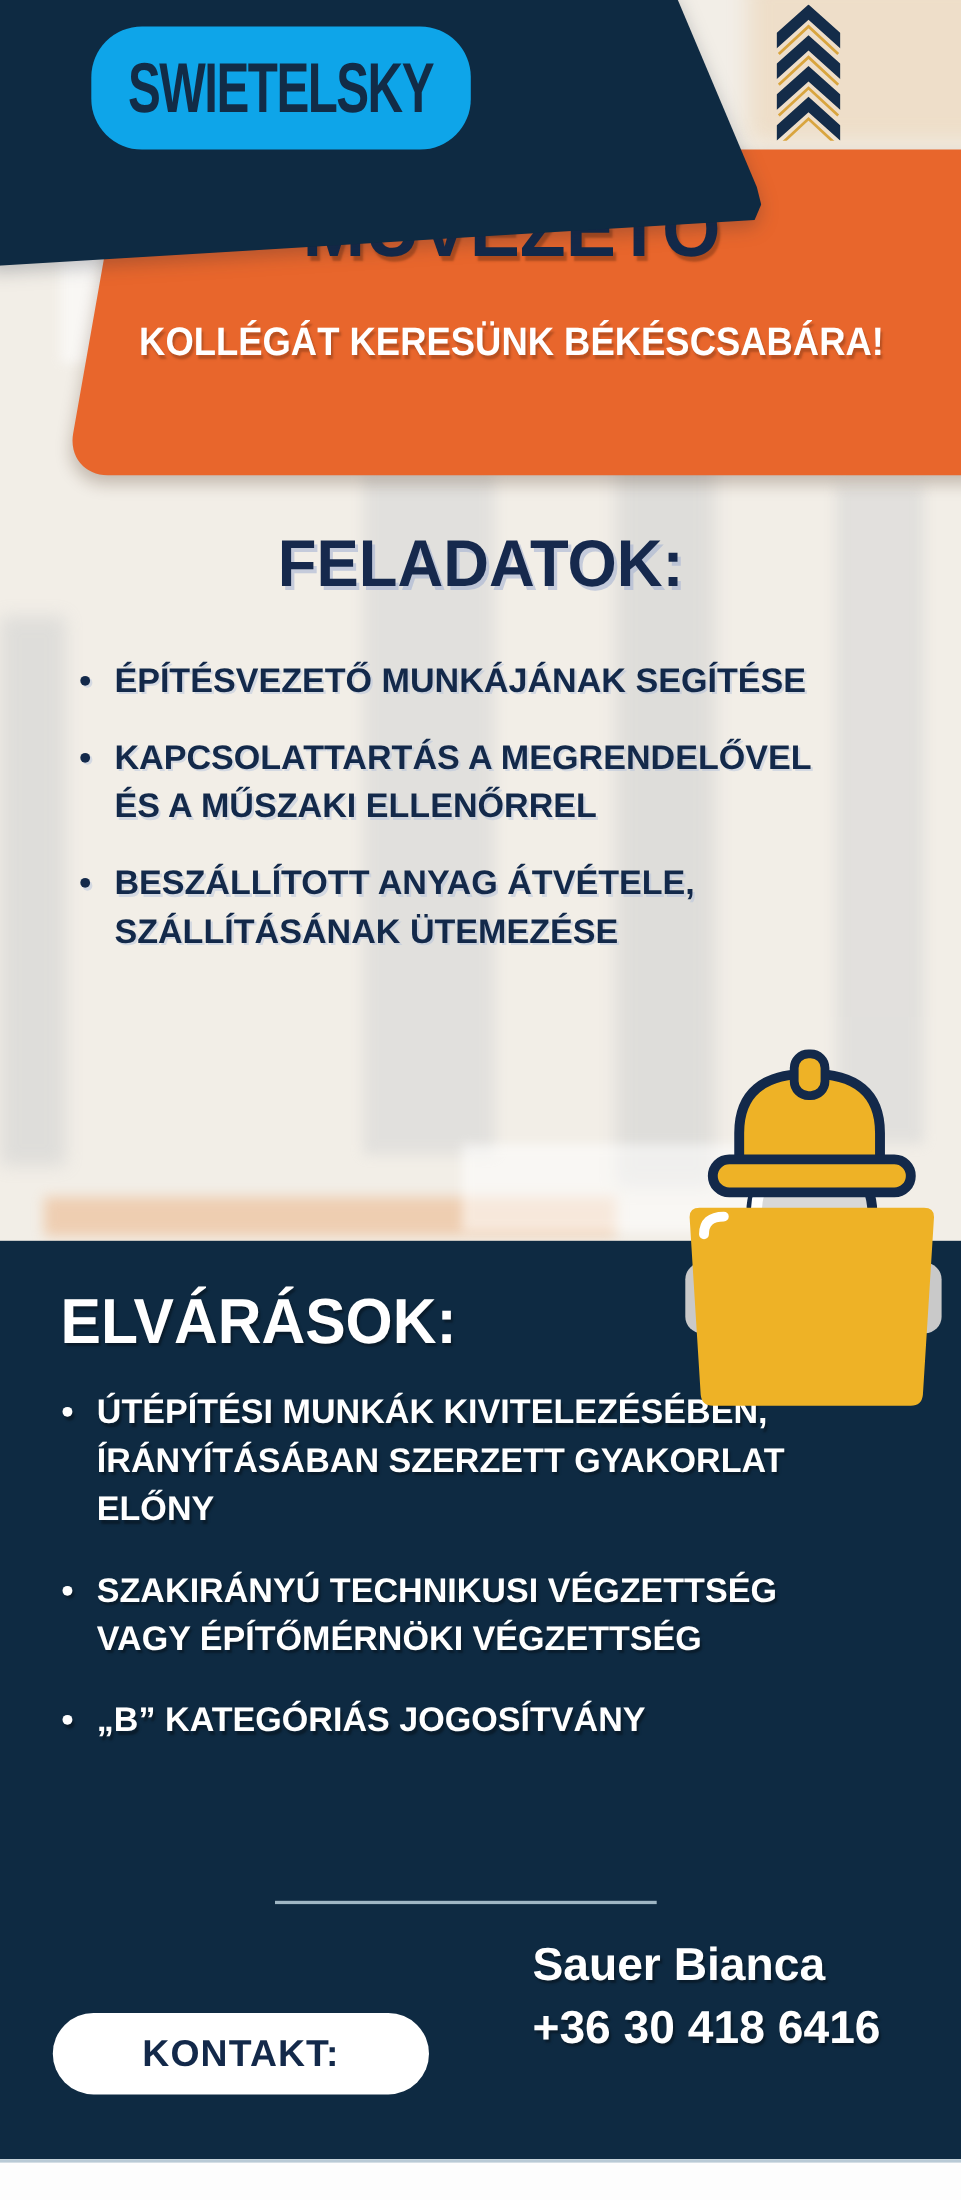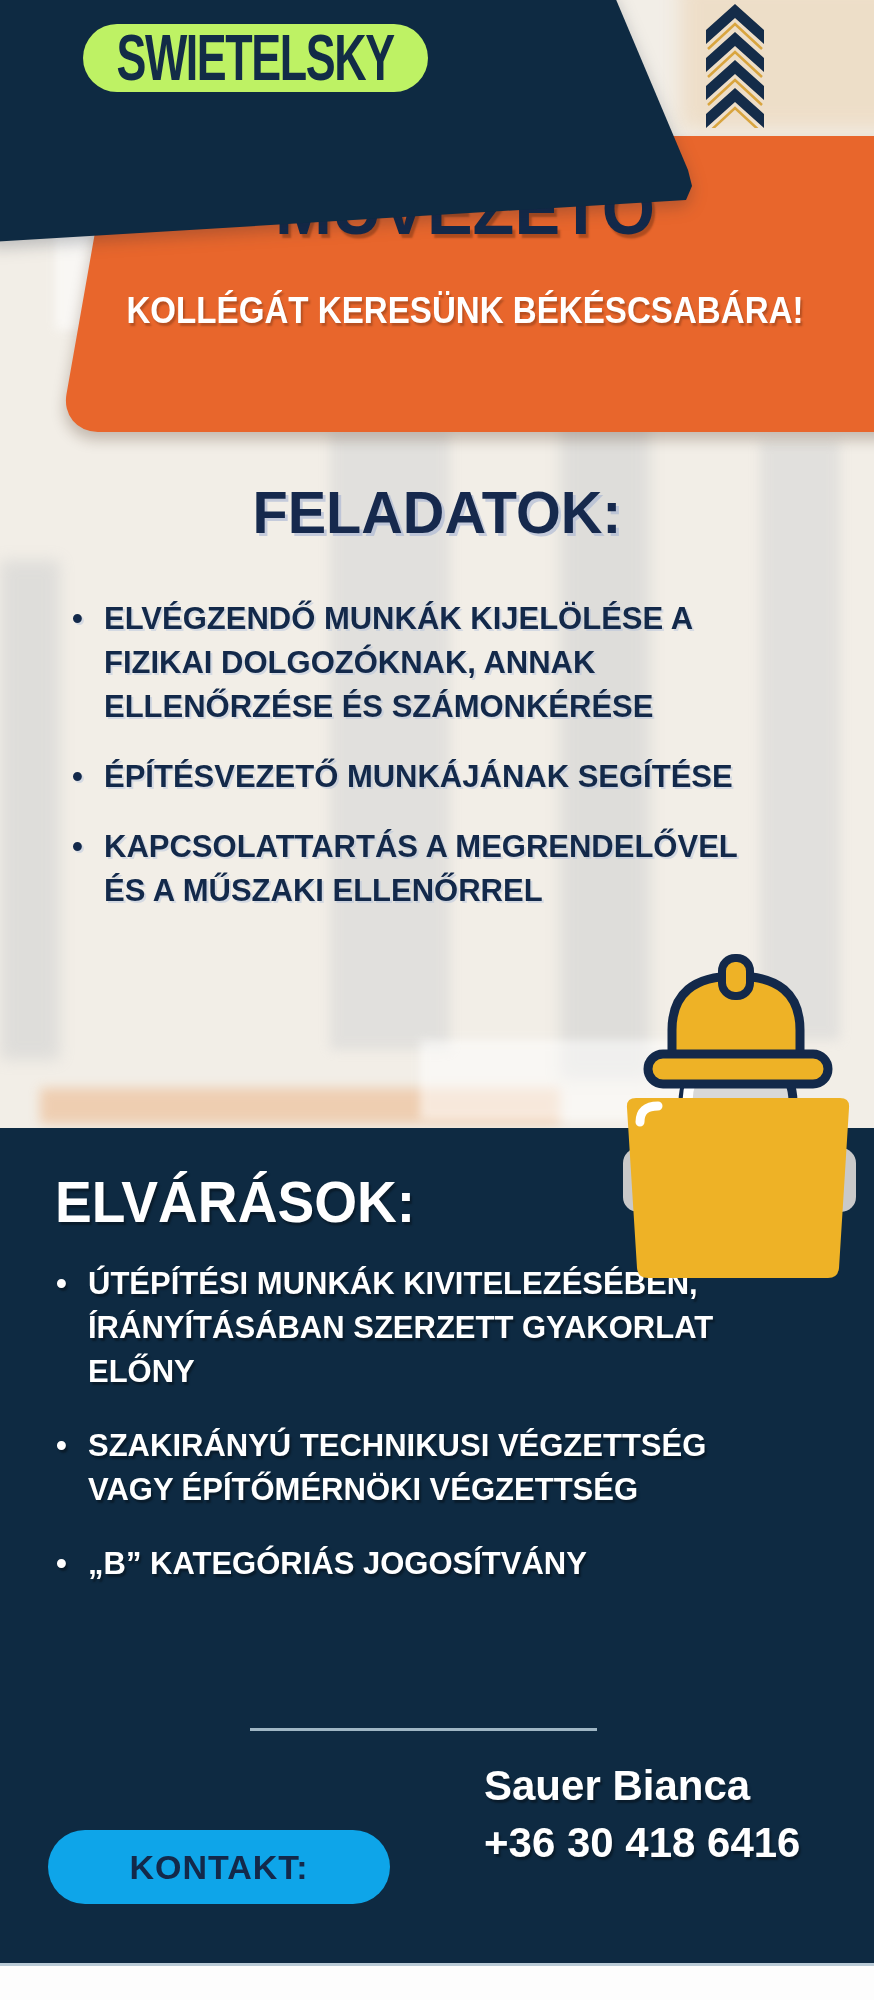--- a/index.html
+++ b/index.html
@@ -17,22 +17,22 @@
   .bg-light{background:#ffffff;opacity:.55;filter:blur(5px);}
 
   
   .header-shadow{position:absolute;left:0;top:0;filter:drop-shadow(0 6px 8px rgba(20,30,50,.25));z-index:30;}
   .header-block{
     position:absolute;left:-10px;top:-10px;width:720px;height:260px;
     background:#0e2a42;
     clip-path:polygon(0 0,622px 0,698px 180px,702px 196px,696px 210px,0 252px);
   }
   .logo-pill{
-    position:absolute;left:83px;top:24px;width:345px;height:68px;
-    background:#bef264;border-radius:46px;z-index:32;
+    position:absolute;left:83px;top:24px;width:345px;height:112px;
+    background:#0ea5e9;border-radius:46px;z-index:32;
     display:flex;align-items:center;justify-content:center;
   }
   .logo-text{
     color:#122c47;font-weight:900;font-size:64px;letter-spacing:-2px;
     transform:scaleX(.70);white-space:nowrap;
   }
   .chevrons{position:absolute;left:706px;top:4px;z-index:25;}
 
   
   .hero-banner{
@@ -89,21 +89,21 @@
   .req-list li::before{color:#ffffff;}
 
   .divider{
     position:absolute;left:250px;top:1728px;width:347px;height:3px;
     background:#9fb6c4;z-index:10;
   }
 
   
   .kontakt-button{
     position:absolute;left:48px;top:1830px;width:342px;height:74px;
-    background:#0ea5e9;border-radius:37px;z-index:10;border:none;
+    background:#ffffff;border-radius:37px;z-index:10;border:none;
     display:flex;align-items:center;justify-content:center;cursor:pointer;
   }
   .kontakt-label{
     color:#13294a;font-weight:900;font-size:34px;letter-spacing:1px;
   }
   .contact-block{position:absolute;left:484px;top:1766px;width:380px;z-index:10;}
   .contact-line{
     color:#ffffff;font-weight:800;font-size:42px;margin:0 0 17px 0;line-height:40px;
     text-shadow:2px 3px 2px rgba(0,0,0,.35);white-space:nowrap;
   }
@@ -156,23 +156,23 @@
     </g>
   </svg>
 </span>
 
 <div class="hero-banner"></div>
 <div class="hero-title">MŰVEZETŐ</div>
 <div class="hero-subtitle">KOLLÉGÁT KERESÜNK BÉKÉSCSABÁRA!</div>
 
 <div class="tasks-heading">FELADATOK:</div>
 <ul class="bullets tasks-list">
-  <li>ELVÉGZENDŐ MUNKÁK KIJELÖLÉSE A FIZIKAI DOLGOZÓKNAK, ANNAK ELLENŐRZÉSE ÉS SZÁMONKÉRÉSE</li>
   <li>ÉPÍTÉSVEZETŐ MUNKÁJÁNAK SEGÍTÉSE</li>
   <li>KAPCSOLATTARTÁS A MEGRENDELŐVEL ÉS A MŰSZAKI ELLENŐRREL</li>
+  <li>BESZÁLLÍTOTT ANYAG ÁTVÉTELE, SZÁLLÍTÁSÁNAK ÜTEMEZÉSE</li>
 </ul>
 
 <div class="dark-section"></div>
 <div class="req-heading">ELVÁRÁSOK:</div>
 <ul class="bullets req-list">
   <li>ÚTÉPÍTÉSI MUNKÁK KIVITELEZÉSÉBEN, ÍRÁNYÍTÁSÁBAN SZERZETT GYAKORLAT ELŐNY</li>
   <li>SZAKIRÁNYÚ TECHNIKUSI VÉGZETTSÉG VAGY ÉPÍTŐMÉRNÖKI VÉGZETTSÉG</li>
   <li>„B” KATEGÓRIÁS JOGOSÍTVÁNY</li>
 </ul>
 

